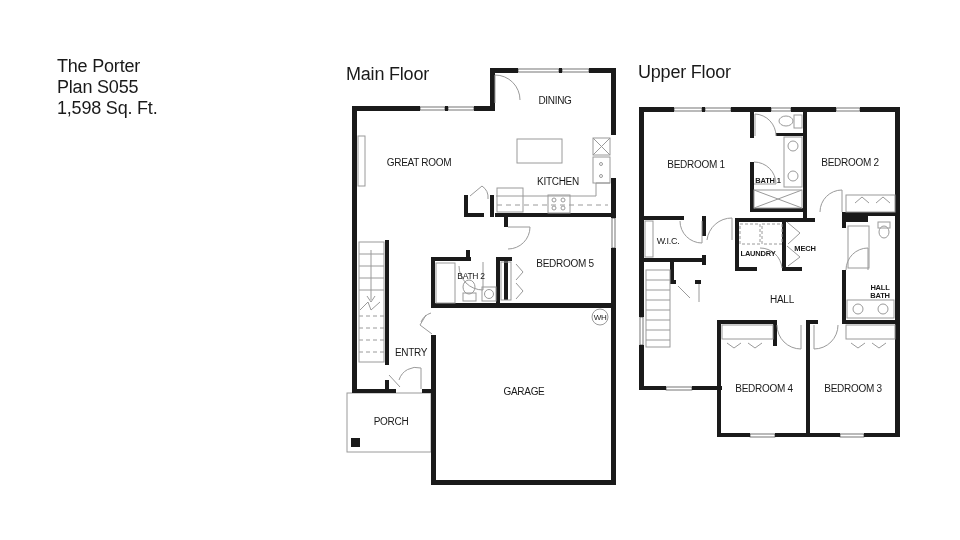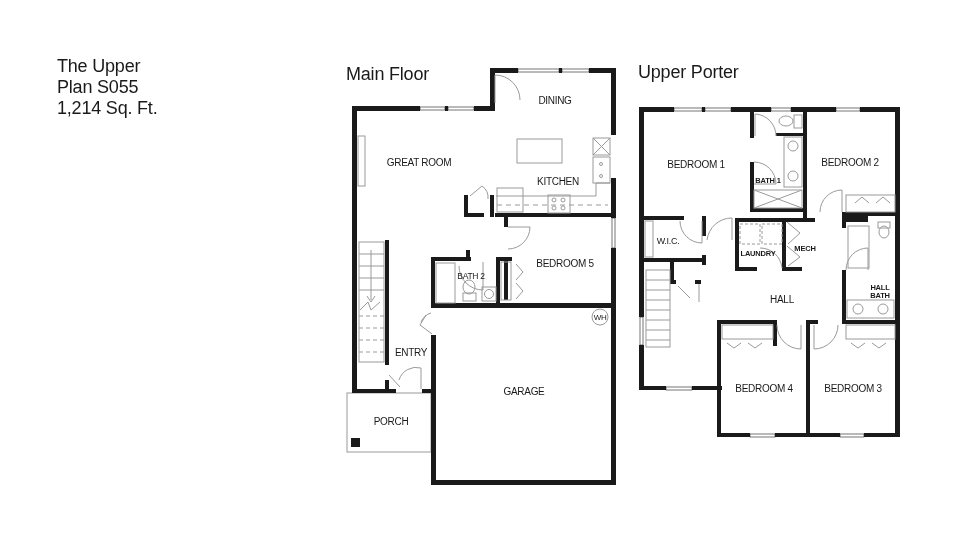--- a/index.html
+++ b/index.html
@@ -8,27 +8,27 @@
   .title-block div { white-space:nowrap; }
   .floor-title { position:absolute; font-size:18px; font-weight:400; letter-spacing:-0.2px; white-space:nowrap; }
   svg.plan { position:absolute; left:0; top:0; }
   .lbl { font-family:"Liberation Sans", sans-serif; font-size:10px; fill:#1a1a1a; text-anchor:middle; letter-spacing:-0.3px; }
   .lbl-s { font-family:"Liberation Sans", sans-serif; font-size:7.5px; fill:#1a1a1a; text-anchor:middle; font-weight:bold; letter-spacing:-0.2px; }
 </style>
 </head>
 <body>
 
 <div class="title-block">
-  <div>The Upper</div>
+  <div>The Porter</div>
   <div>Plan S055</div>
-  <div>1,214 Sq. Ft.</div>
+  <div>1,598 Sq. Ft.</div>
 </div>
 
 <div class="floor-title" style="left:346px; top:64px;text-align:center;">Main Floor</div>
-<div class="floor-title" style="left:638px; top:62px;">Upper Porter</div>
+<div class="floor-title" style="left:638px; top:62px;">Upper Floor</div>
 
 <svg class="plan" width="960" height="540" viewBox="0 0 960 540">
 
   <g>
 
     <rect x="347" y="393" width="84" height="59" fill="#fff" stroke="#9a9a9a" stroke-width="1"></rect>
     <rect x="351" y="438" width="9" height="9" fill="#1a1a1a"></rect>
 
     <g fill="#1a1a1a">
 

